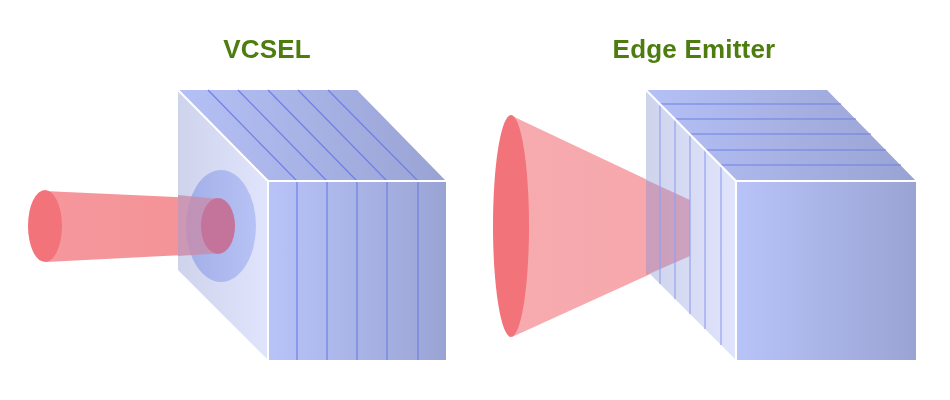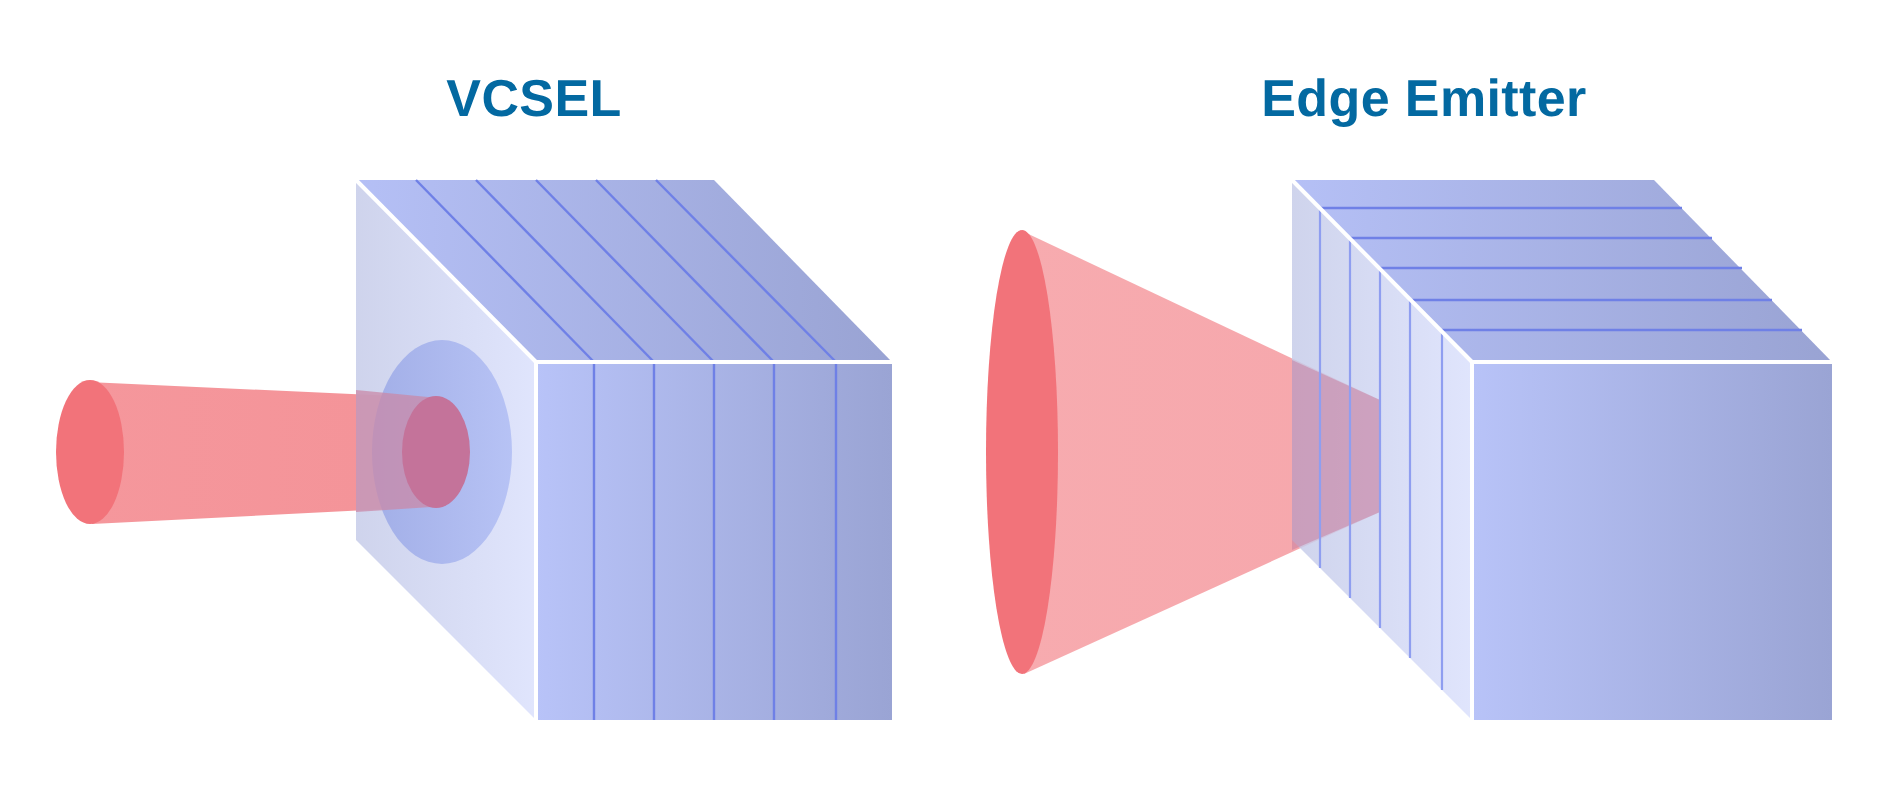--- a/index.html
+++ b/index.html
@@ -13,27 +13,27 @@
       position: relative;
       overflow: hidden;
       font-family: "Liberation Sans", sans-serif;
     }
     .title {
       position: absolute;
       top: 34px;
       font-family: "Liberation Sans", sans-serif;
       font-weight: bold;
       font-size: 26px;
-      color: #0369a1;
+      color: #4d7c0f;
       white-space: nowrap;
       transform: translateX(-50%);
       letter-spacing: 0.2px;
     }
     #title-vcsel { left: 267px; }
-    #title-edge { left: 712px; }
+    #title-edge { left: 694px; }
     svg.diagram {
       position: absolute;
       left: 0;
       top: 0;
     }
   </style>
 </head>
 <body>
 
 <div class="title" id="title-vcsel">VCSEL</div>

